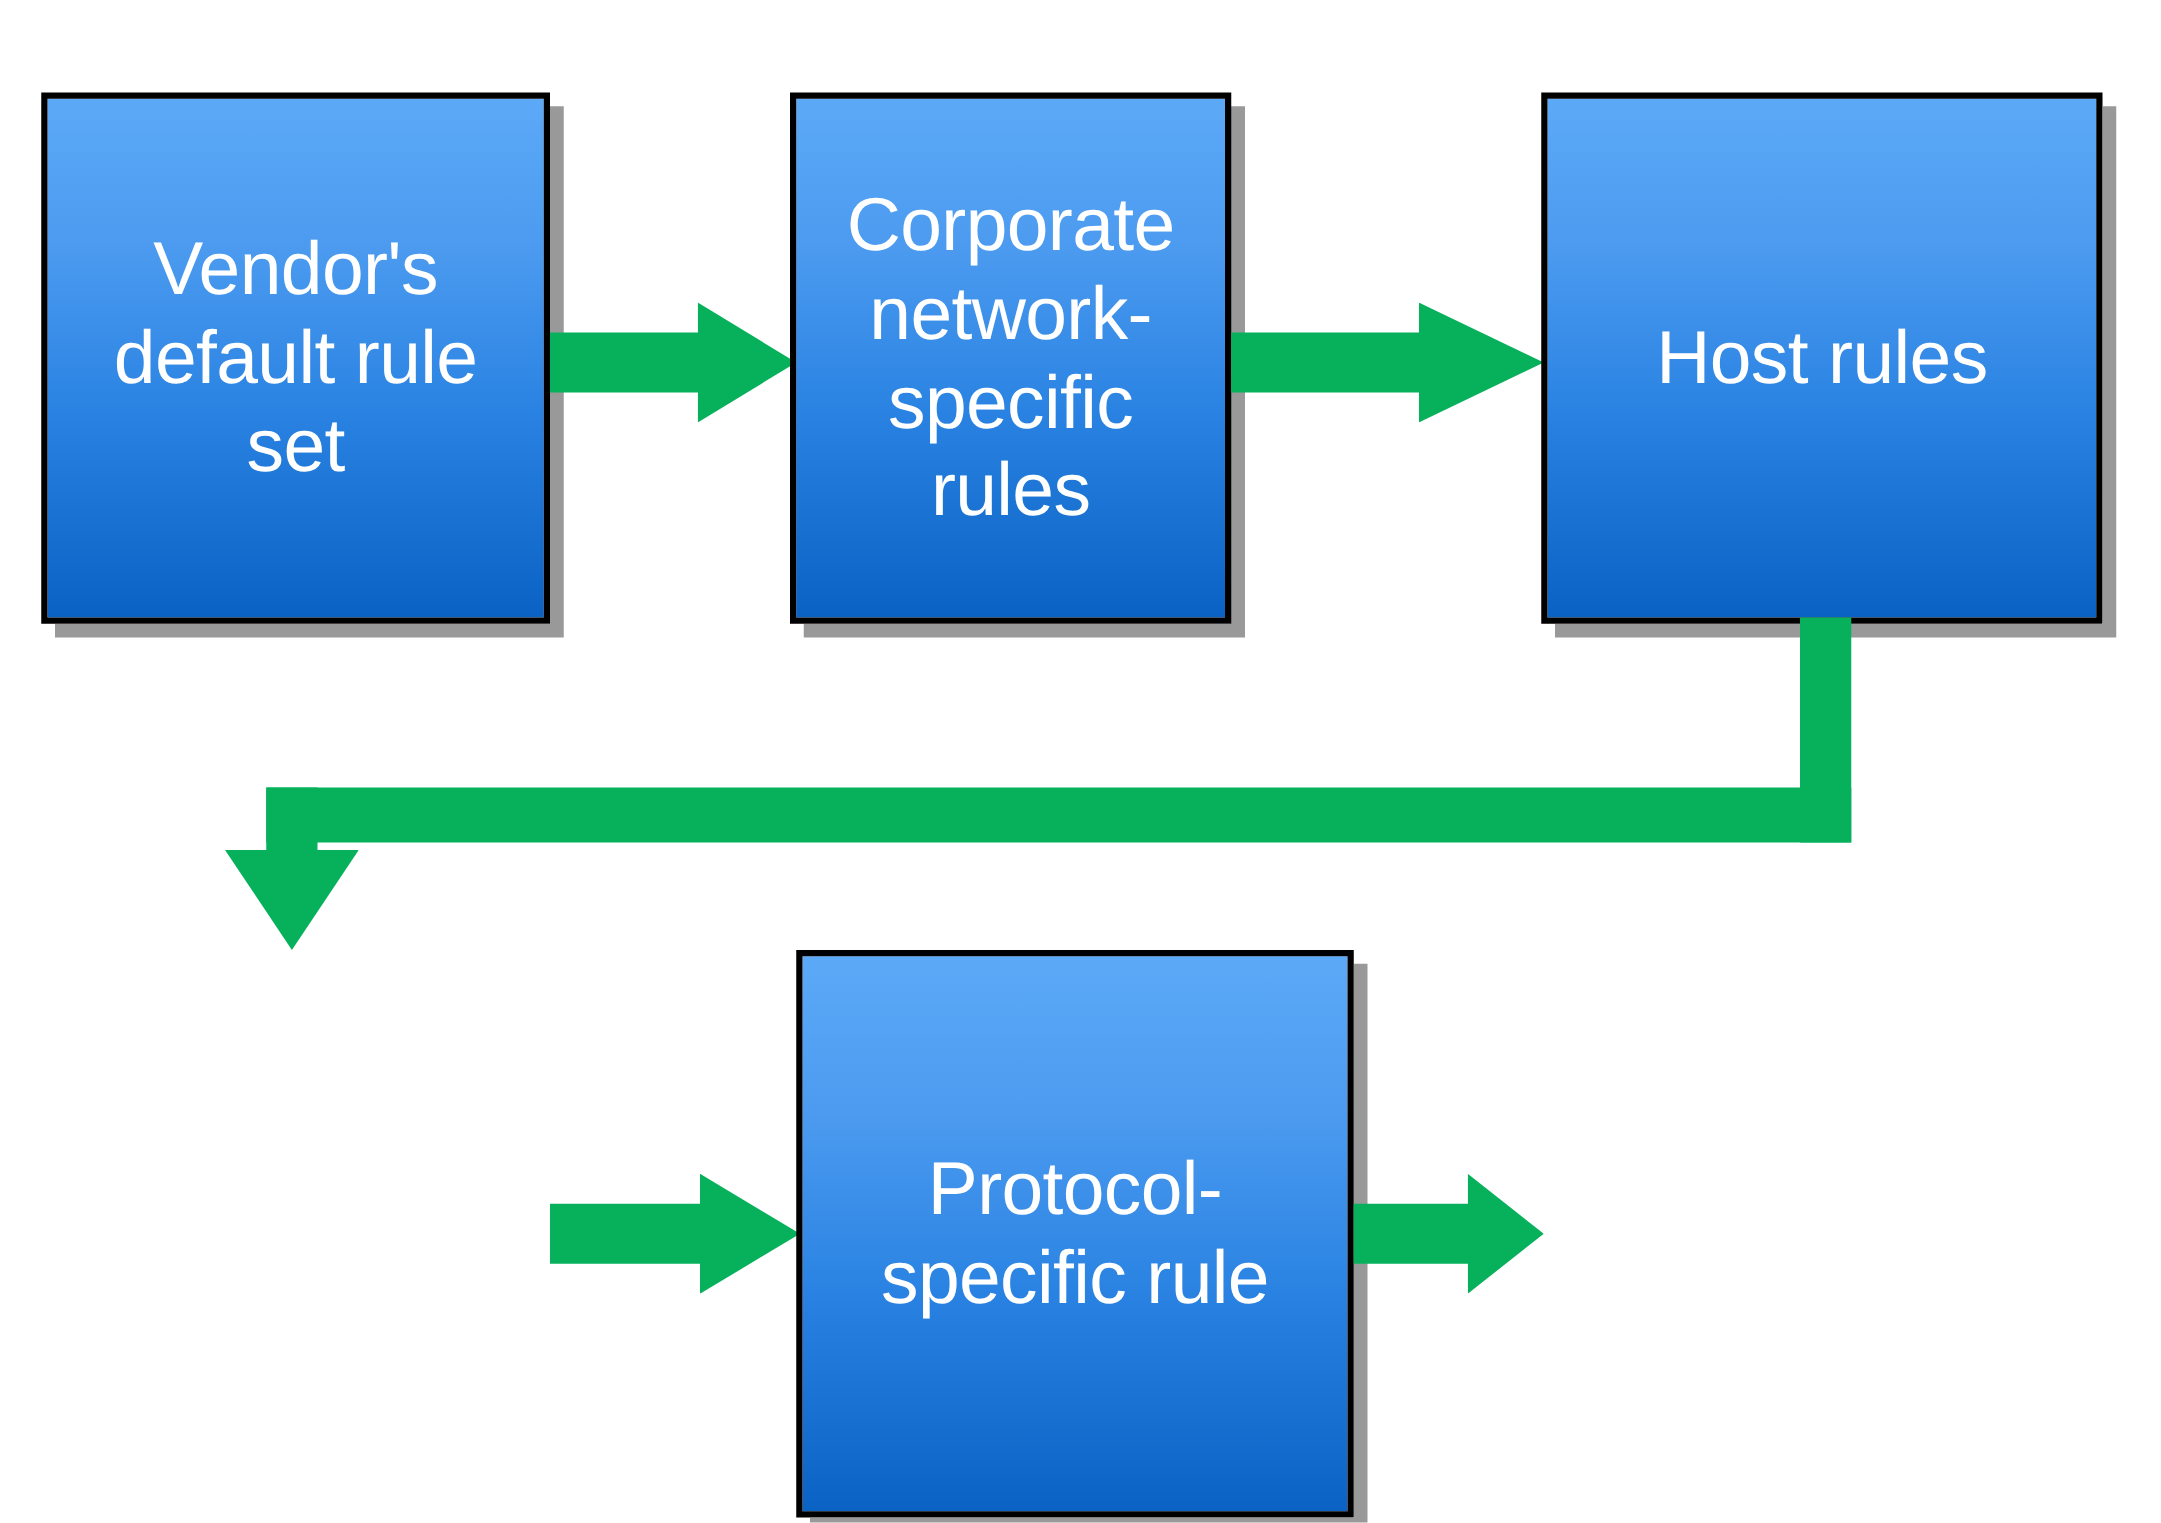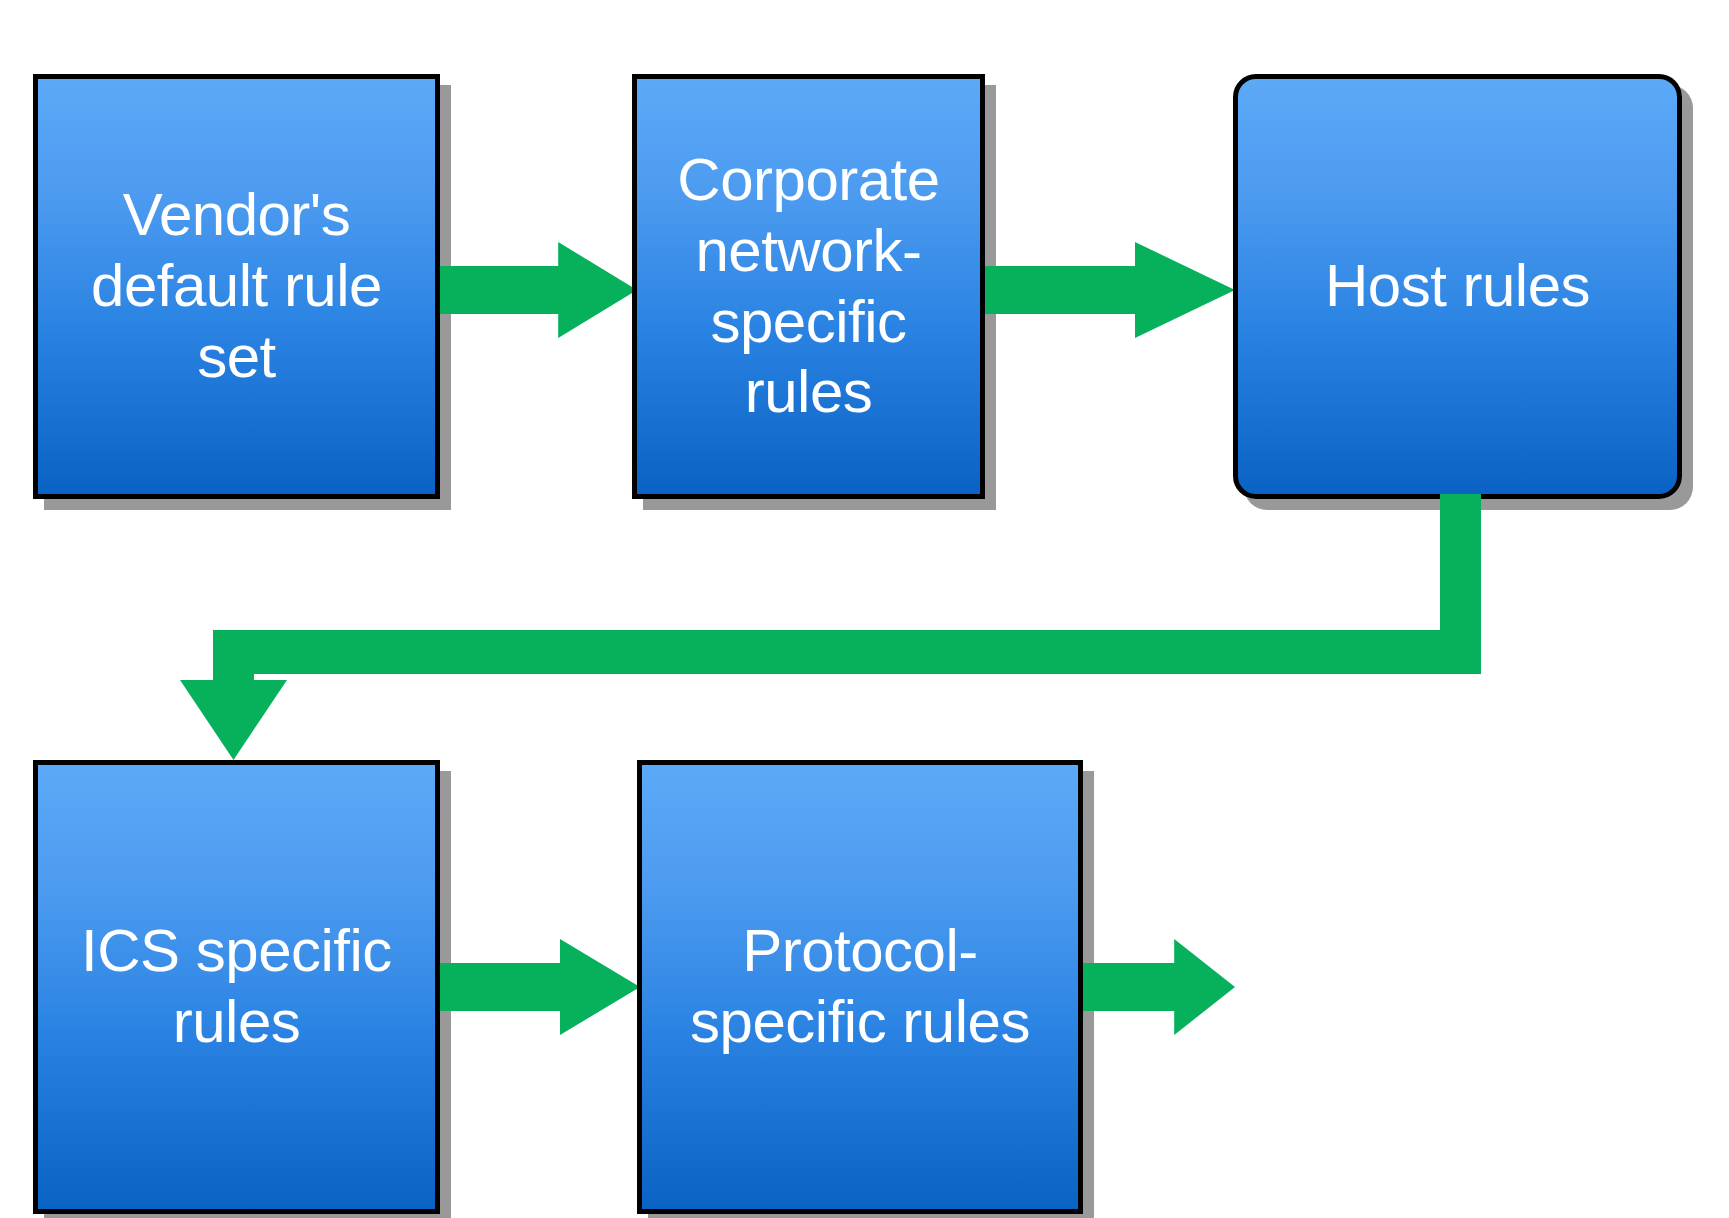--- a/index.html
+++ b/index.html
@@ -40,21 +40,21 @@
     font-weight: 400;
     line-height: 1.18;
     letter-spacing: -0.5px;
     padding: 0 12px;
     white-space: pre-line;
   }
 
   
   #node-vendor-default-rule-set   { left: 33px;   top: 30px;  width: 407px; height: 425px; }
   #node-corporate-network-rules   { left: 632px;  top: 30px;  width: 353px; height: 425px; justify-content: flex-end; }
-  #node-host-rules                { left: 1233px; top: 30px;  width: 449px; height: 425px; border-radius: 23px; }
+  #node-host-rules                { left: 1233px; top: 30px;  width: 449px; height: 425px; }
   #node-ics-specific-rules        { left: 33px;   top: 716px; width: 407px; height: 454px; }
   #node-protocol-specific-rules   { left: 637px;  top: 716px; width: 446px; height: 454px; }
   #node-traffic-application-filtering { left: 1233px; top: 716px; width: 449px; height: 454px; }
 
   
   .arrow-right {
     position: absolute;
     display: block;
   }
   .arrow-right .shaft {
@@ -153,33 +153,29 @@
     <span class="node-label">Host rules</span>
   </div>
 
   <div id="connector-host-to-ics">
     <span class="seg-vertical-right"></span>
     <span class="seg-horizontal"></span>
     <span class="seg-vertical-left"></span>
     <span class="seg-head-down"></span>
   </div>
 
-  <div class="node" id="node-ics-specific-rules">
-    <span class="node-label">ICS specific
-rules</span>
-  </div>
 
   <div class="arrow-right" id="arrow-ics-to-protocol">
     <span class="shaft"></span>
     <span class="head"></span>
   </div>
 
   <div class="node" id="node-protocol-specific-rules">
     <span class="node-label">Protocol-
-specific rules</span>
+specific rule</span>
   </div>
 
   <div class="arrow-right" id="arrow-protocol-to-traffic">
     <span class="shaft"></span>
     <span class="head"></span>
   </div>
 
 
 </div>
 

